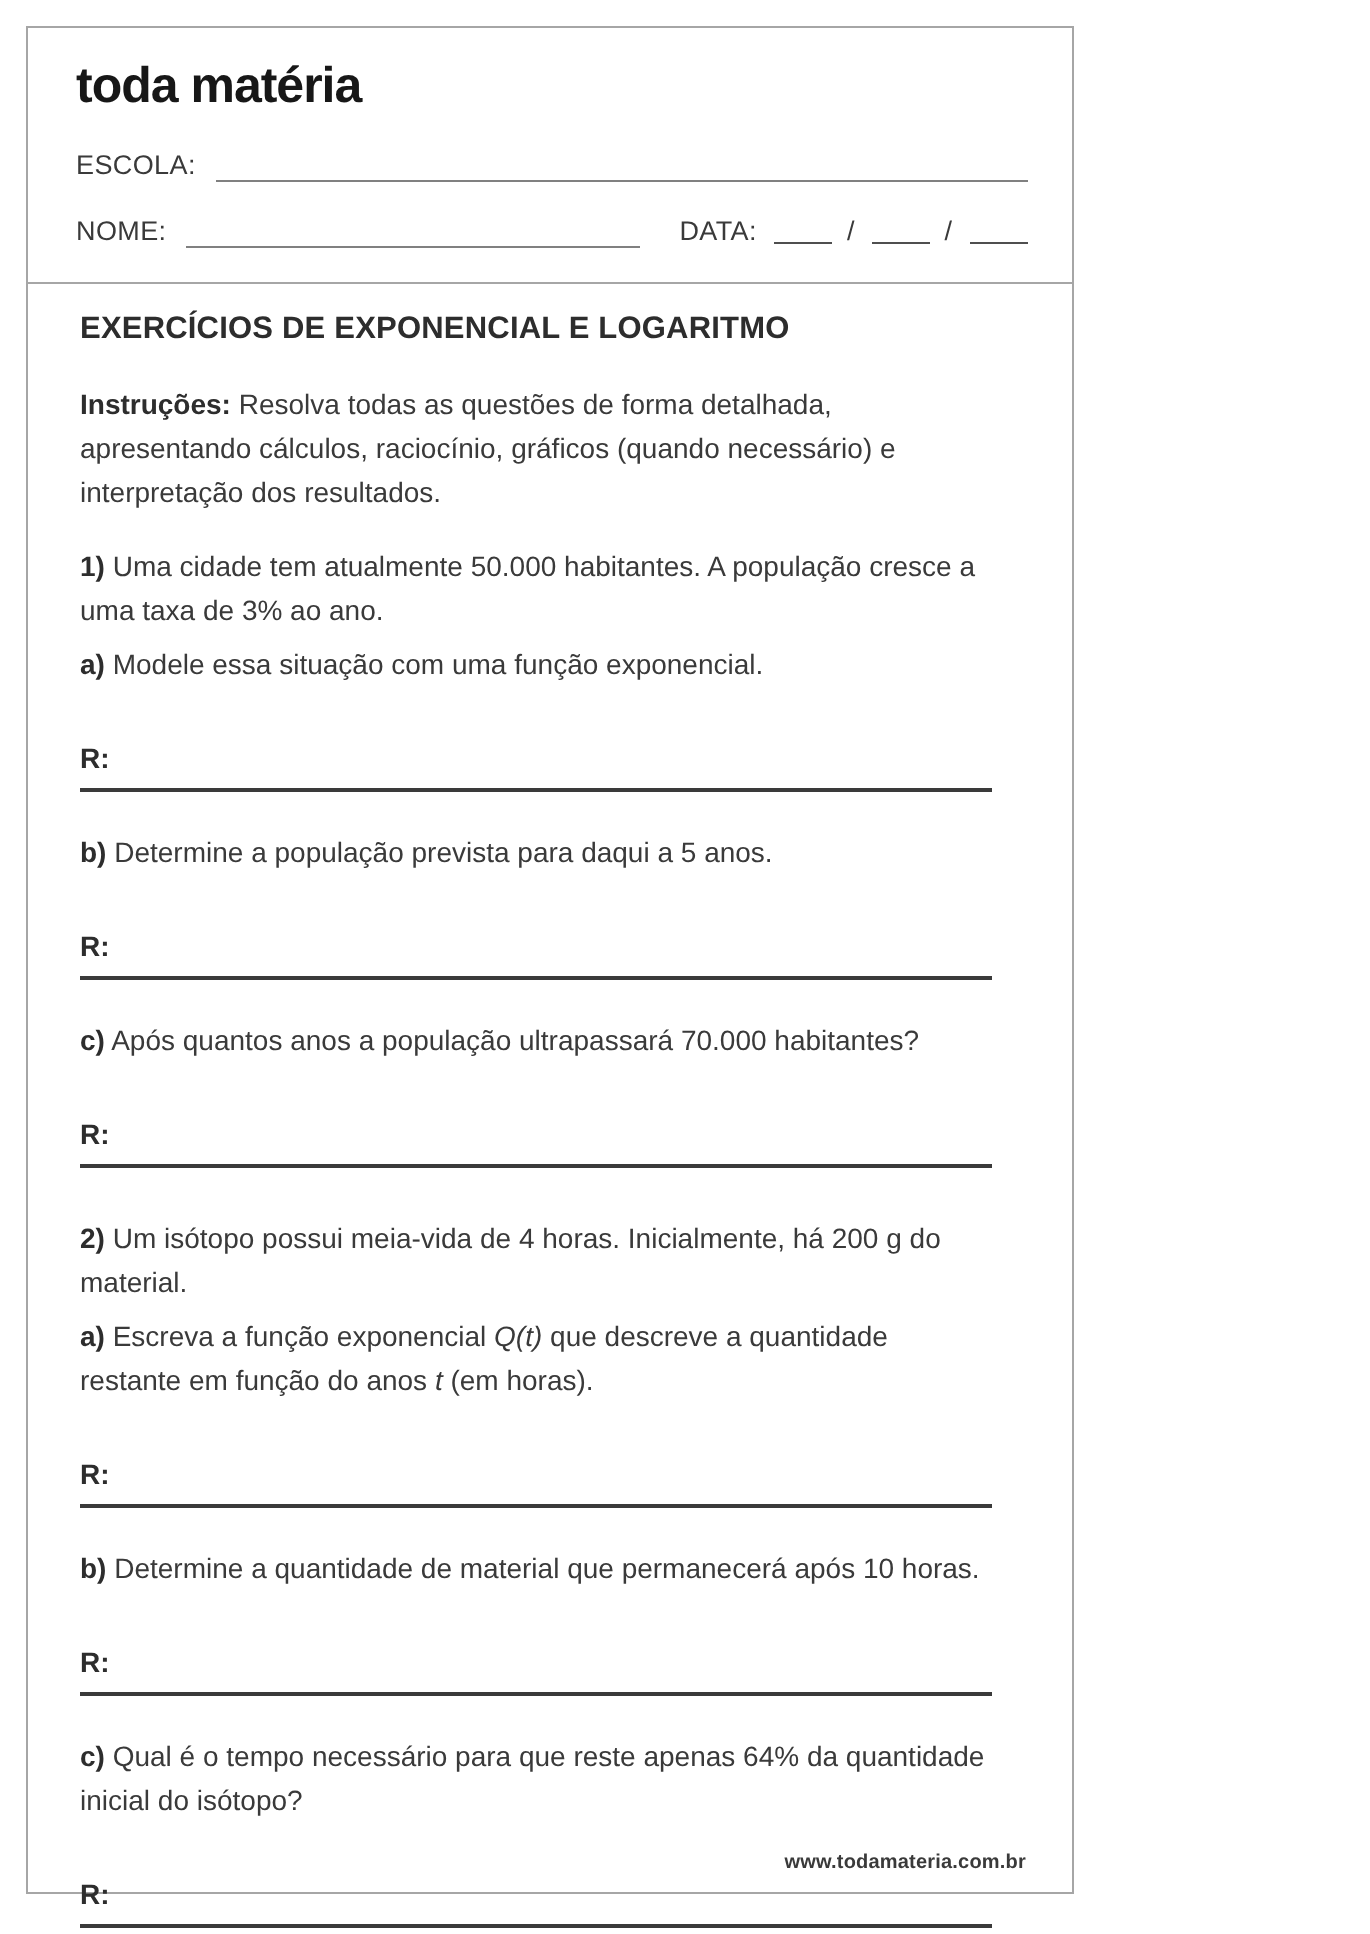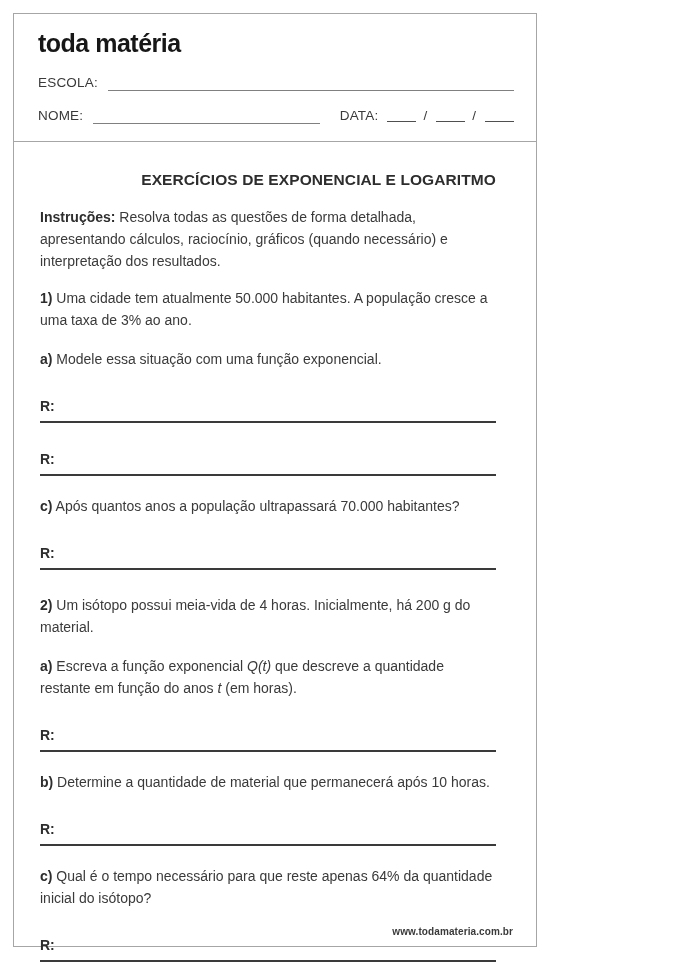--- a/index.html
+++ b/index.html
@@ -52,31 +52,31 @@
     margin-top: 17px;
   }
   
   .content {
     padding: 0 40px 0 26px;
     font-size: 14px;
     line-height: 22px;
   }
   .content b { color: #2d2d2d; }
   .title {
-    text-align: right;
+    text-align: left;
     font-weight: bold;
     font-size: 15.5px;
     color: #2d2d2d;
-    margin-top: 27px;
+    margin-top: 12px;
     letter-spacing: 0.1px;
   }
   .para { margin-top: 15px; }
   .q-intro { margin-top: 15px; }
   .q-intro--second { margin-top: 24px; }
-  .item { margin-top: 17px; }
+  .item { margin-top: 5px; }
   .item--spaced { margin-top: 19px; }
   .answer { margin-top: 25px; }
   .answer-label { font-weight: bold; font-size: 14px; color: #2d2d2d; }
   .answer-line {
     border-bottom: 2px solid #3a3a3a;
     margin-top: 4px;
   }
   .math { font-style: italic; }
   
   .footer {
@@ -125,20 +125,21 @@
 
     <p class="q-intro"><b>1)</b> <span>Uma cidade tem atualmente 50.000 habitantes. A população cresce a uma taxa de 3% ao ano.</span></p>
 
     <p class="item"><b>a)</b> <span>Modele essa situação com uma função exponencial.</span></p>
 
     <div class="answer">
       <div class="answer-label">R:</div>
       <div class="answer-line"></div>
     </div>
 
+    <p class="item item--spaced"><b>b)</b> <span>Determine a população prevista para daqui a 5 anos.</span></p>
 
     <div class="answer">
       <div class="answer-label">R:</div>
       <div class="answer-line"></div>
     </div>
 
     <p class="item item--spaced"><b>c)</b> <span>Após quantos anos a população ultrapassará 70.000 habitantes?</span></p>
 
     <div class="answer">
       <div class="answer-label">R:</div>

